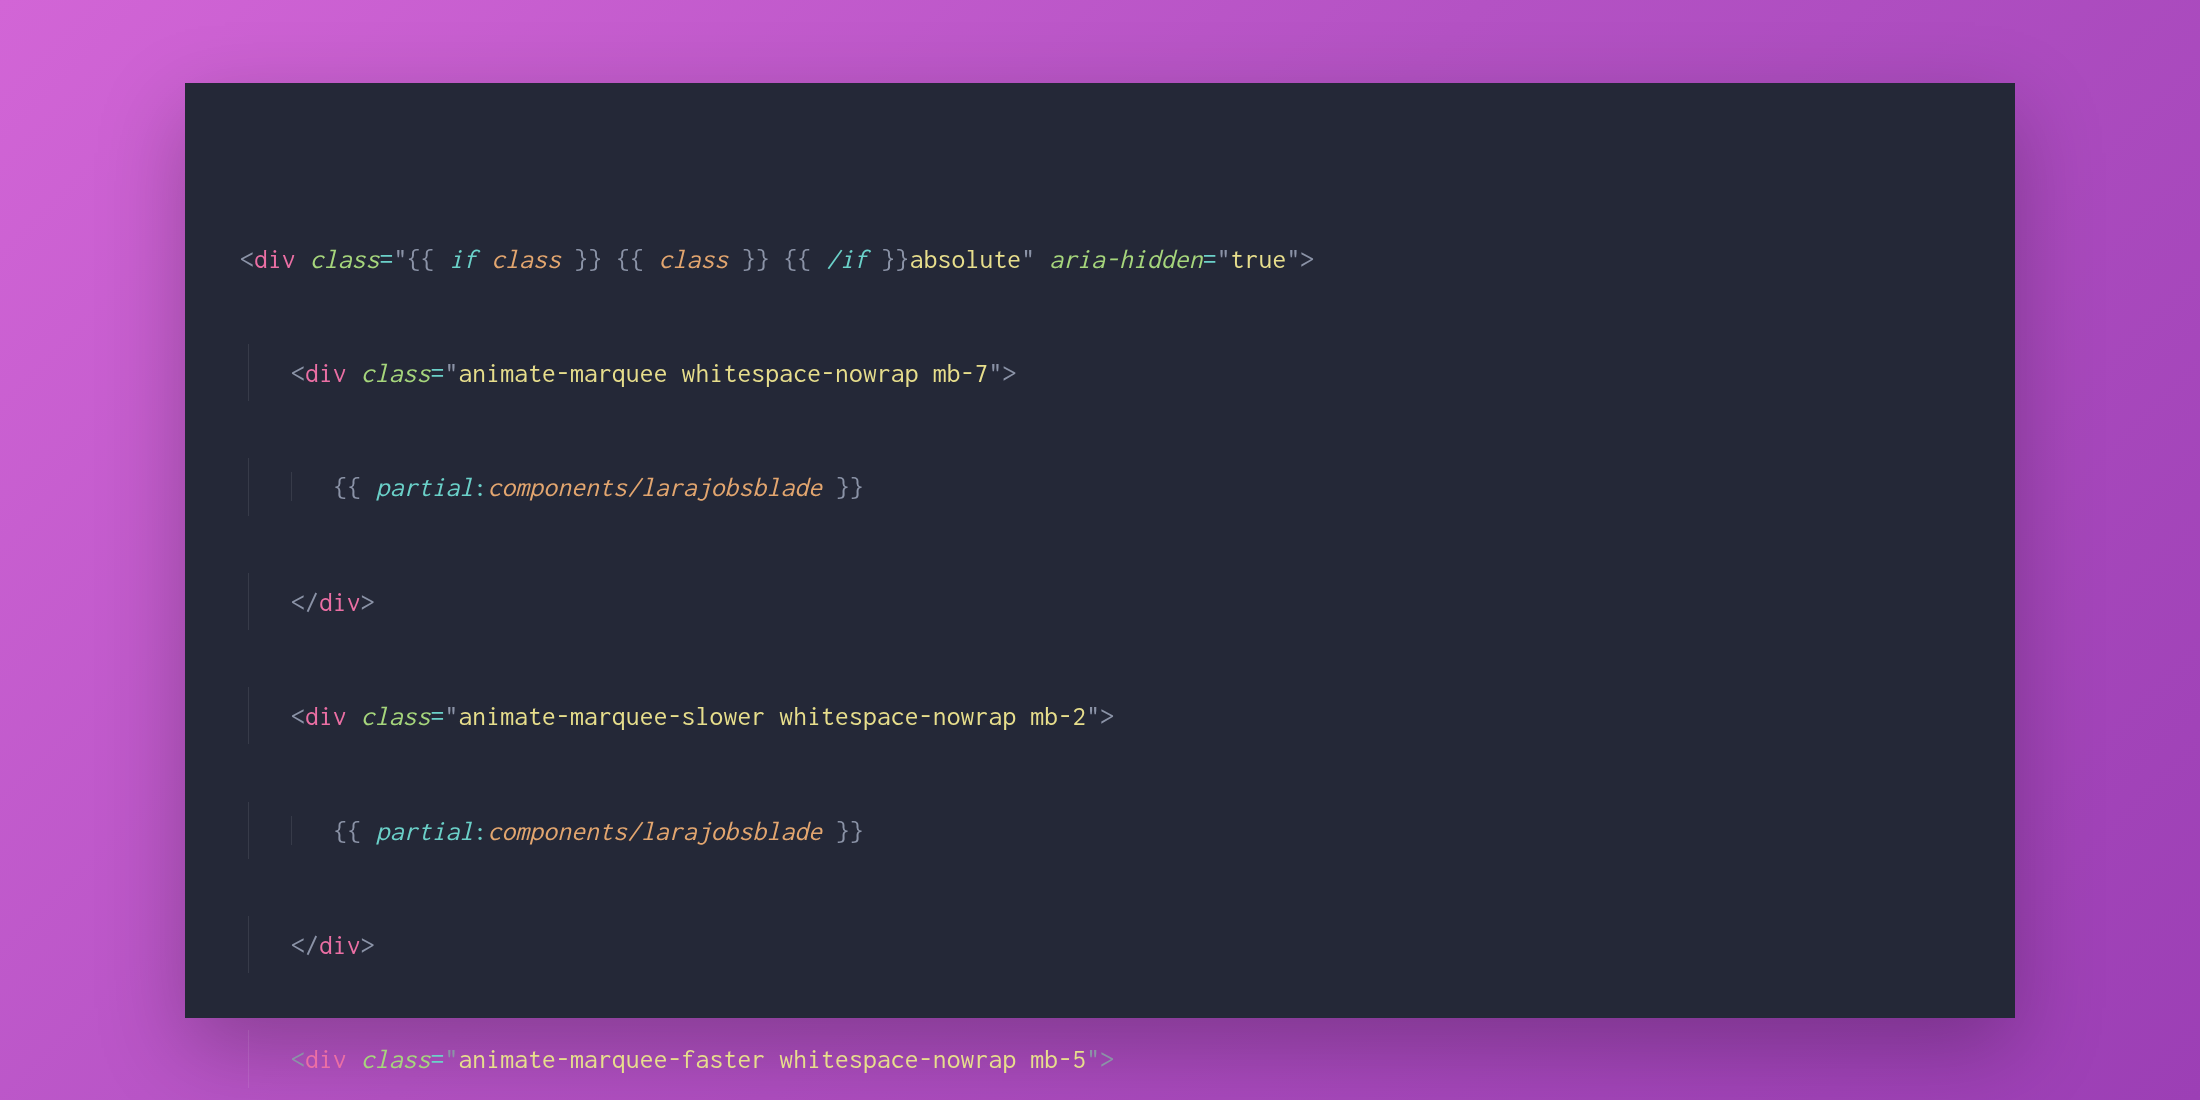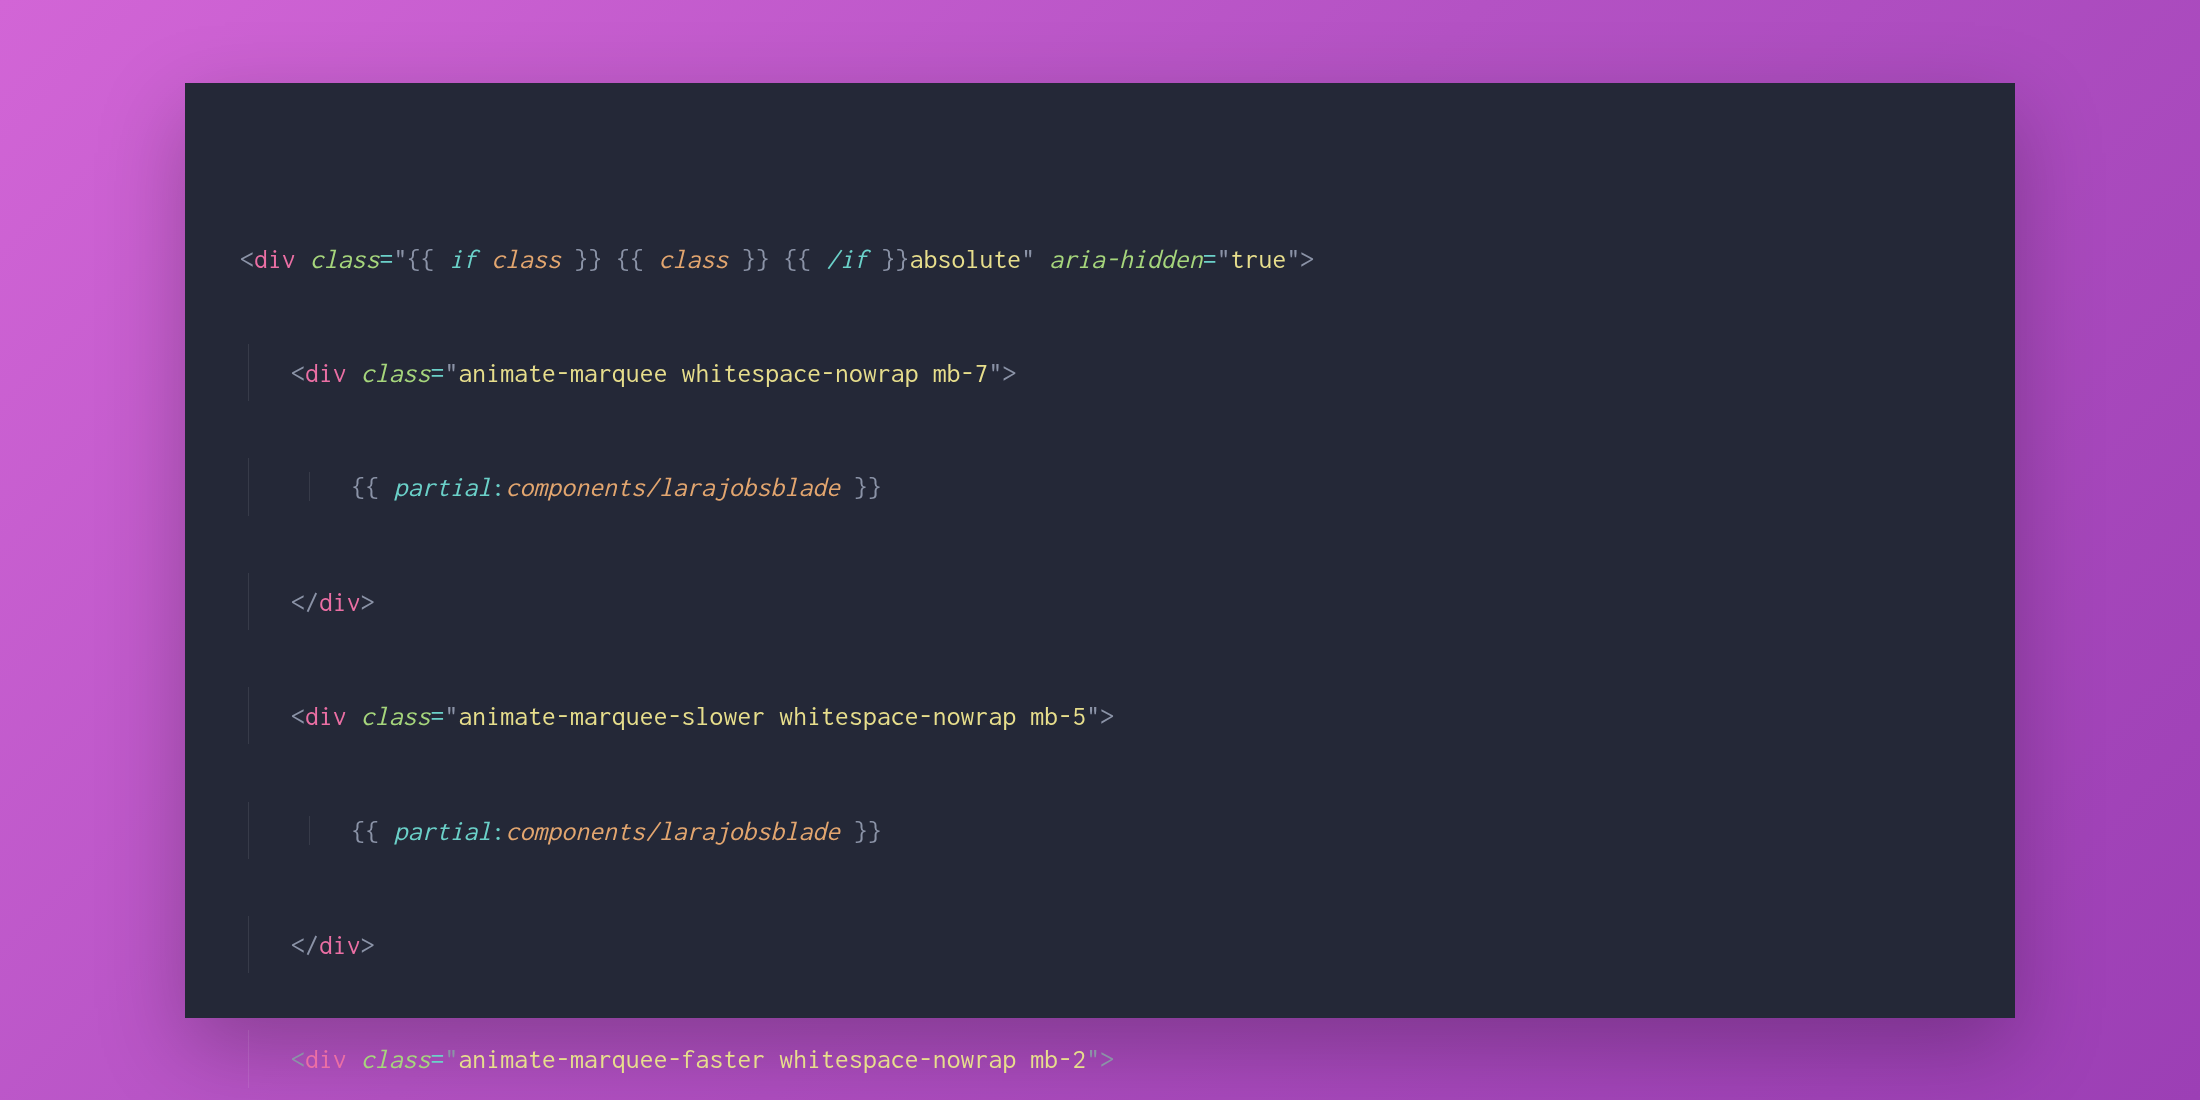--- a/index.html
+++ b/index.html
@@ -30,42 +30,42 @@
   .code {
     font-size: 27.5px;
     line-height: 2.08;
     color: #cdd3de;
     white-space: pre;
     font-weight: 400;
     letter-spacing: 0.2px;
   }
   .line { position: relative; display: block; }
   .i1 { padding-left: 42px; border-left: 1px solid rgba(255,255,255,0.09); margin-left: 8px; }
-  .i2 { padding-left: 42px; border-left: 1px solid rgba(255,255,255,0.09); margin-left: 18px; }
+  .i2 { padding-left: 42px; border-left: 1px solid rgba(255,255,255,0.09); margin-left: 0; }
   .punc   { color: #8b93a7; }
   .tag    { color: #eb6fa4; }
   .attr   { color: #a6d67c; font-style: italic; }
   .op     { color: #6bd1c9; }
   .str    { color: #e7de8c; text-align: right; }
   .must   { color: #8b93a7; }
   .kw     { color: #6bd1c9; font-style: italic; text-align: center; }
   .var    { color: #e3a66f; font-style: italic; }
 </style>
 </head>
 <body>
 
 <div class="stage">
   <div class="editor-panel">
     <div class="code">
 <span class="line"><span class="punc">&lt;</span><span class="tag">div</span><span> </span><span class="attr">class</span><span class="op">=</span><span class="punc">"</span><span class="must">{{ </span><span class="kw">if</span><span> </span><span class="var">class</span><span class="must"> }}</span><span> </span><span class="must">{{ </span><span class="var">class</span><span class="must"> }}</span><span> </span><span class="must">{{ </span><span class="kw">/if</span><span class="must"> }}</span><span class="str">absolute</span><span class="punc">"</span><span> </span><span class="attr">aria-hidden</span><span class="op">=</span><span class="punc">"</span><span class="str">true</span><span class="punc">"</span><span class="punc">&gt;</span></span>
 <span class="line i1"><span class="punc">&lt;</span><span class="tag">div</span><span> </span><span class="attr">class</span><span class="op">=</span><span class="punc">"</span><span class="str">animate-marquee whitespace-nowrap mb-7</span><span class="punc">"</span><span class="punc">&gt;</span></span>
 <span class="line i1"><span class="i2"><span class="must">{{ </span><span class="kw">partial</span><span class="op">:</span><span class="var">components/larajobsblade</span><span class="must"> }}</span></span></span>
 <span class="line i1"><span class="punc">&lt;/</span><span class="tag">div</span><span class="punc">&gt;</span></span>
-<span class="line i1"><span class="punc">&lt;</span><span class="tag">div</span><span> </span><span class="attr">class</span><span class="op">=</span><span class="punc">"</span><span class="str">animate-marquee-slower whitespace-nowrap mb-5</span><span class="punc">"</span><span class="punc">&gt;</span></span>
+<span class="line i1"><span class="punc">&lt;</span><span class="tag">div</span><span> </span><span class="attr">class</span><span class="op">=</span><span class="punc">"</span><span class="str">animate-marquee-slower whitespace-nowrap mb-2</span><span class="punc">"</span><span class="punc">&gt;</span></span>
 <span class="line i1"><span class="i2"><span class="must">{{ </span><span class="kw">partial</span><span class="op">:</span><span class="var">components/larajobsblade</span><span class="must"> }}</span></span></span>
 <span class="line i1"><span class="punc">&lt;/</span><span class="tag">div</span><span class="punc">&gt;</span></span>
-<span class="line i1"><span class="punc">&lt;</span><span class="tag">div</span><span> </span><span class="attr">class</span><span class="op">=</span><span class="punc">"</span><span class="str">animate-marquee-faster whitespace-nowrap mb-2</span><span class="punc">"</span><span class="punc">&gt;</span></span>
+<span class="line i1"><span class="punc">&lt;</span><span class="tag">div</span><span> </span><span class="attr">class</span><span class="op">=</span><span class="punc">"</span><span class="str">animate-marquee-faster whitespace-nowrap mb-5</span><span class="punc">"</span><span class="punc">&gt;</span></span>
 
 
 
     </div>
   </div>
 </div>
 
 </body></html>

